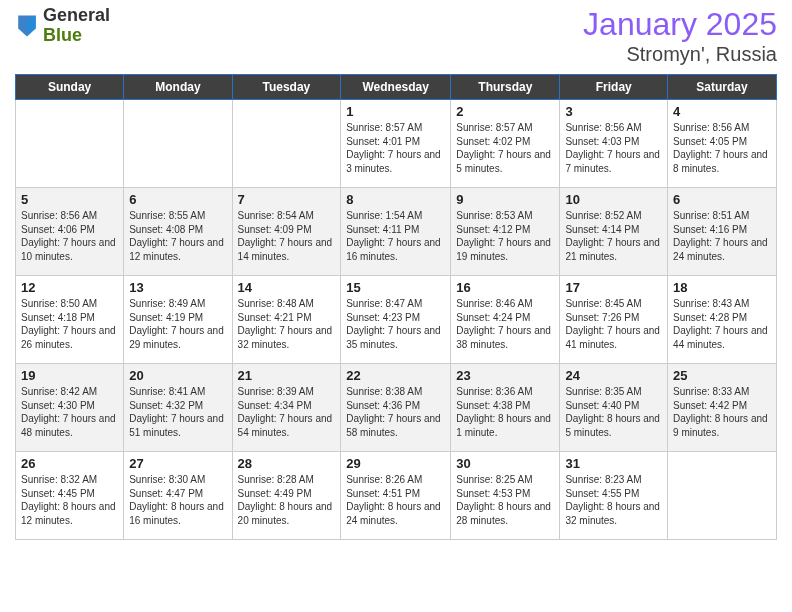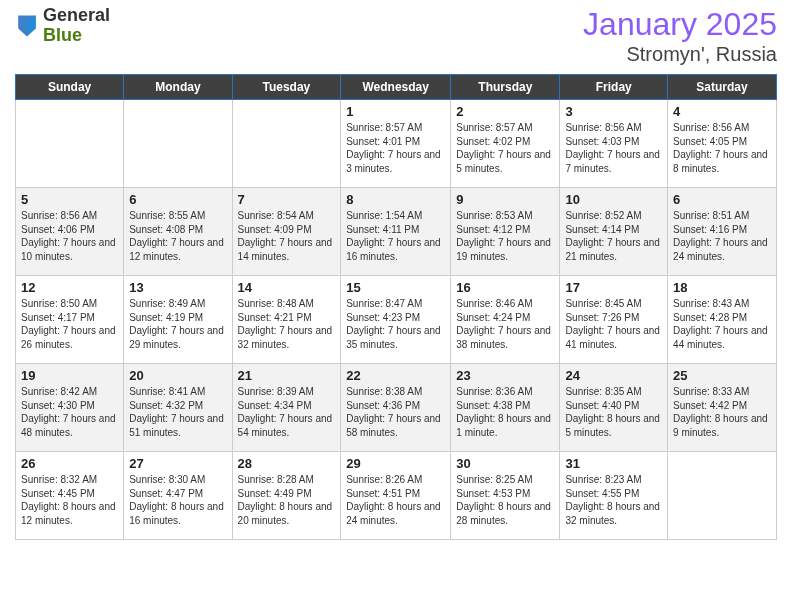--- a/index.html
+++ b/index.html
@@ -206,21 +206,21 @@
             <div class="day-info">Sunrise: 8:51 AM
 Sunset: 4:16 PM
 Daylight: 7 hours
 and 24 minutes.</div>
           </td>
         </tr>
         <tr>
           <td>
             <div class="day-number">12</div>
             <div class="day-info">Sunrise: 8:50 AM
-Sunset: 4:17 PM
+Sunset: 4:18 PM
 Daylight: 7 hours
 and 26 minutes.</div>
           </td>
           <td>
             <div class="day-number">13</div>
             <div class="day-info">Sunrise: 8:49 AM
 Sunset: 4:19 PM
 Daylight: 7 hours
 and 29 minutes.</div>
           </td>

